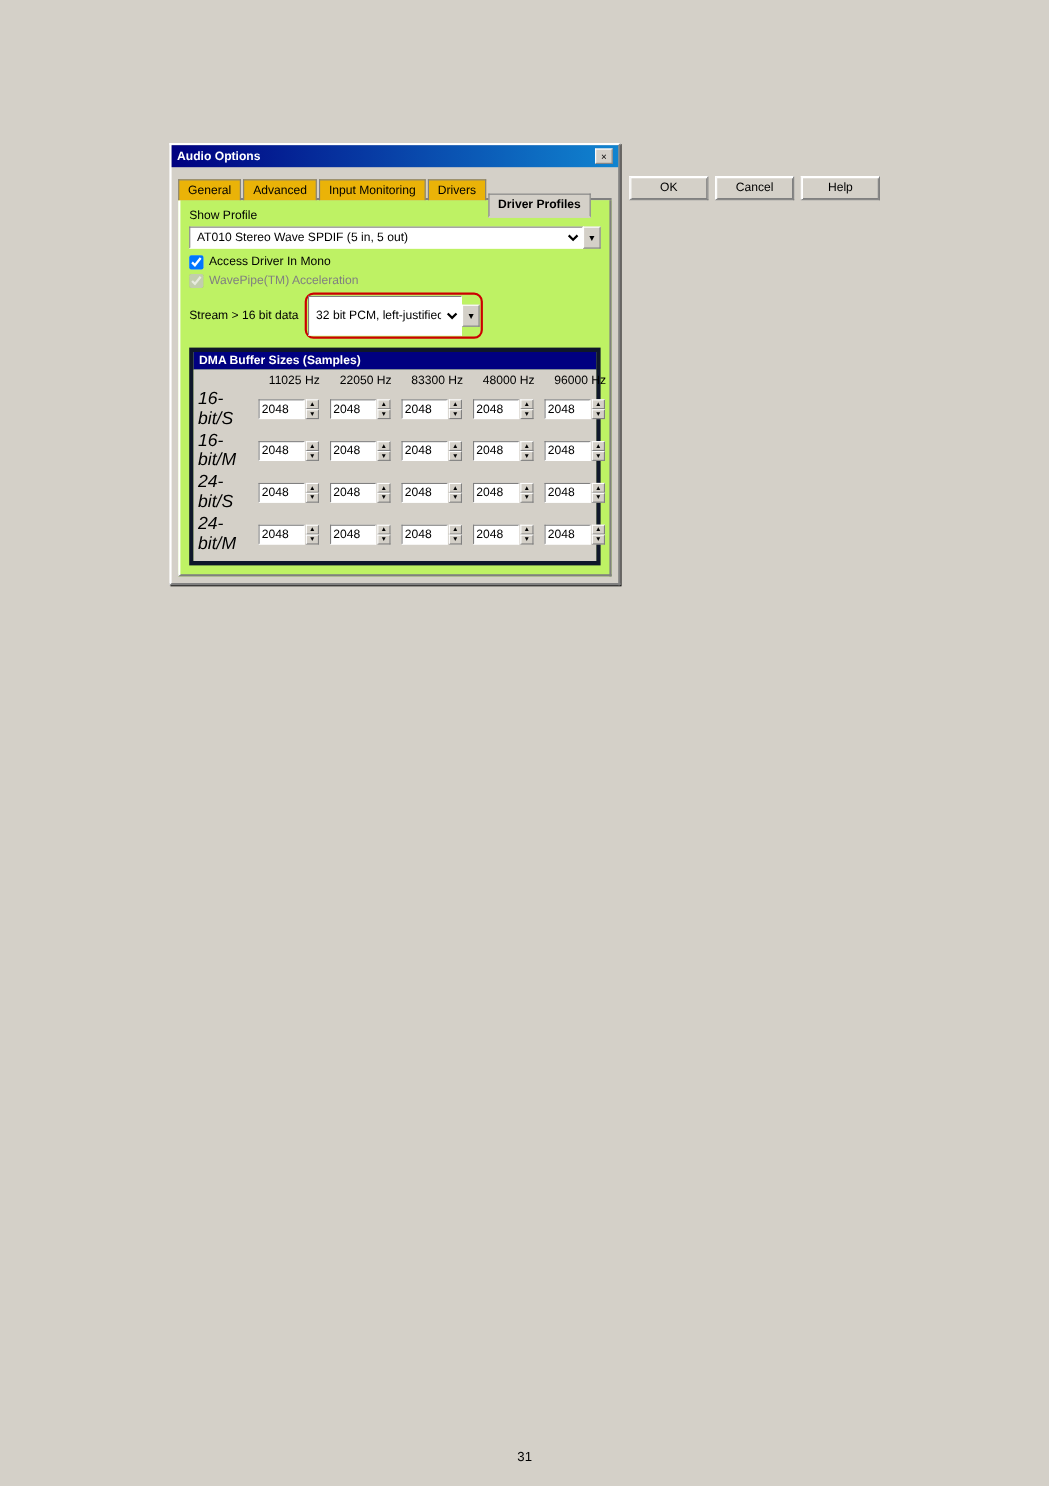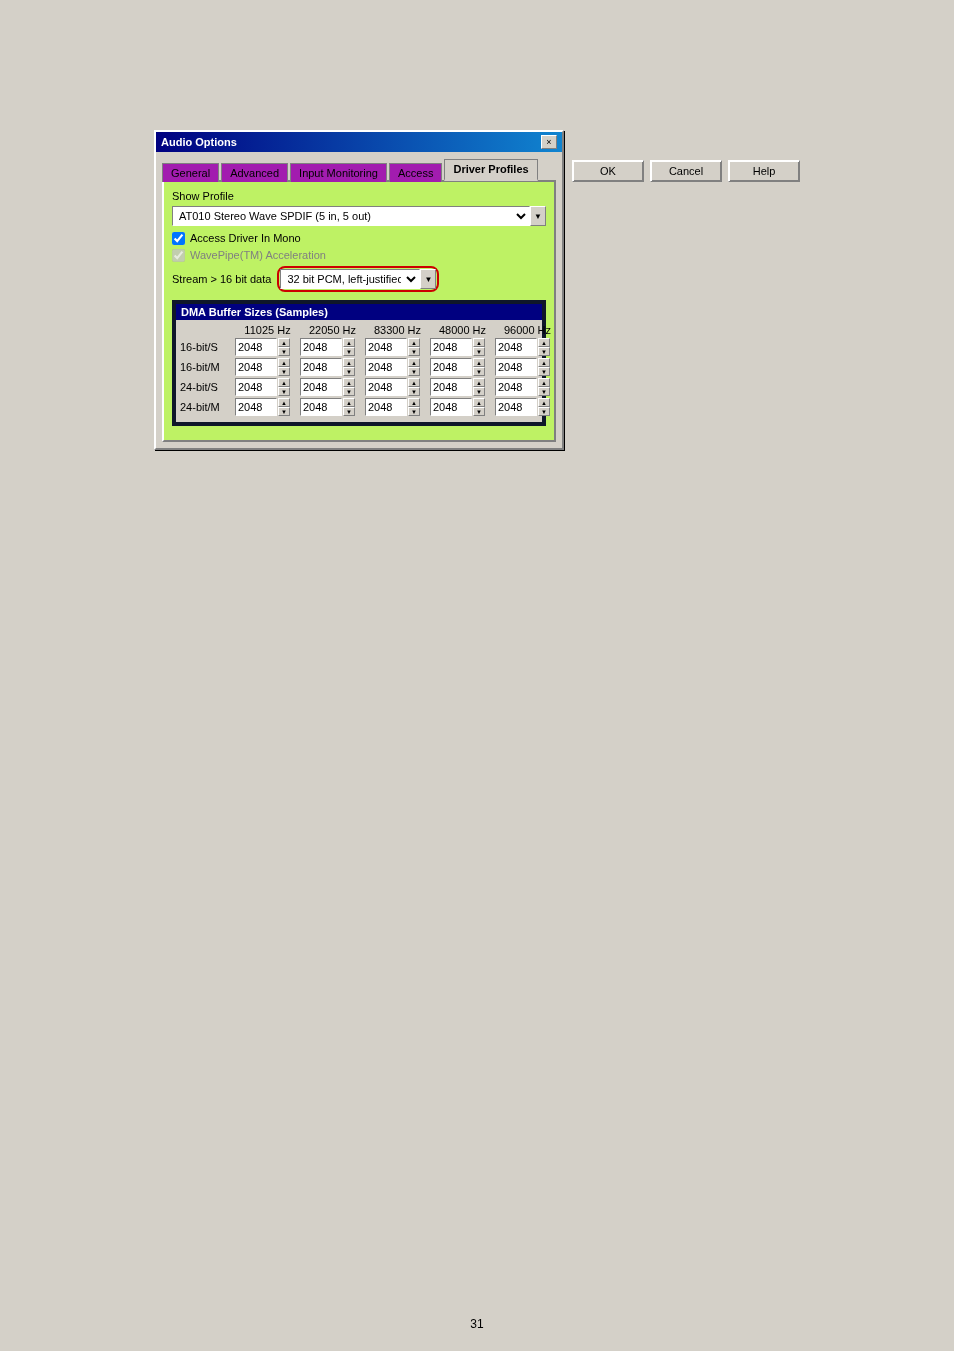--- a/index.html
+++ b/index.html
@@ -75,33 +75,33 @@
 
     .tab {
       padding: 3px 8px;
       border: 1px solid #808080;
       border-bottom: none;
       background: #d4d0c8;
       cursor: pointer;
       font-size: 11px;
       margin-right: 2px;
       position: relative;
-      top: 1px;
+      top: 18px;
     }
 
     .tab.active {
       background: #d4d0c8;
       border-bottom: 2px solid #d4d0c8;
       font-weight: bold;
       z-index: 2;
       padding-bottom: 4px;
     }
 
     .tab:not(.active) {
-      background: #a21caf;
+      background: #eab308;
       top: 2px;
     }
 
     
     .tab-content {
       border: 2px solid #ffffff;
       border-top: none;
       border-right-color: #808080;
       border-bottom-color: #808080;
       background: #bef264;
@@ -173,21 +173,21 @@
 
     .stream-dropdown-wrapper {
       display: flex;
       align-items: center;
       border: 2px solid #cc0000;
       border-radius: 8px;
       padding: 1px;
     }
 
     .stream-select {
-      height: 20px;
+      height: 36px;
       border: 1px solid #808080;
       border-right-color: #fff;
       border-bottom-color: #fff;
       background: white;
       font-size: 11px;
       width: 140px;
       padding: 0 2px;
     }
 
     .stream-dropdown-arrow {
@@ -234,21 +234,22 @@
     }
 
     .dma-row {
       display: grid;
       grid-template-columns: 55px repeat(5, 65px);
       margin-bottom: 2px;
       align-items: center;
     }
 
     .dma-row-label {
-      font-size: 11px;
+      font-size: 16px;
+      font-style: italic;
     }
 
     .dma-cell {
       display: flex;
       align-items: center;
     }
 
     .dma-input {
       width: 42px;
       height: 18px;
@@ -328,21 +329,21 @@
         <button class="title-btn">×</button>
       </div>
     </div>
 
     <div class="dialog-body">
 
       <div class="tabs-container">
         <div class="tab">General</div>
         <div class="tab">Advanced</div>
         <div class="tab">Input Monitoring</div>
-        <div class="tab">Access</div>
+        <div class="tab">Drivers</div>
         <div class="tab active">Driver Profiles</div>
       </div>
 
       <div class="tab-content">
 
         <div class="section-label">Show Profile</div>
         <div class="dropdown-row">
           <select class="dropdown-select">
             <option value="AT010 Stereo Wave SPDIF (5 in, 5 out)">AT010 Stereo Wave SPDIF (5 in, 5 out)</option>
           </select>

